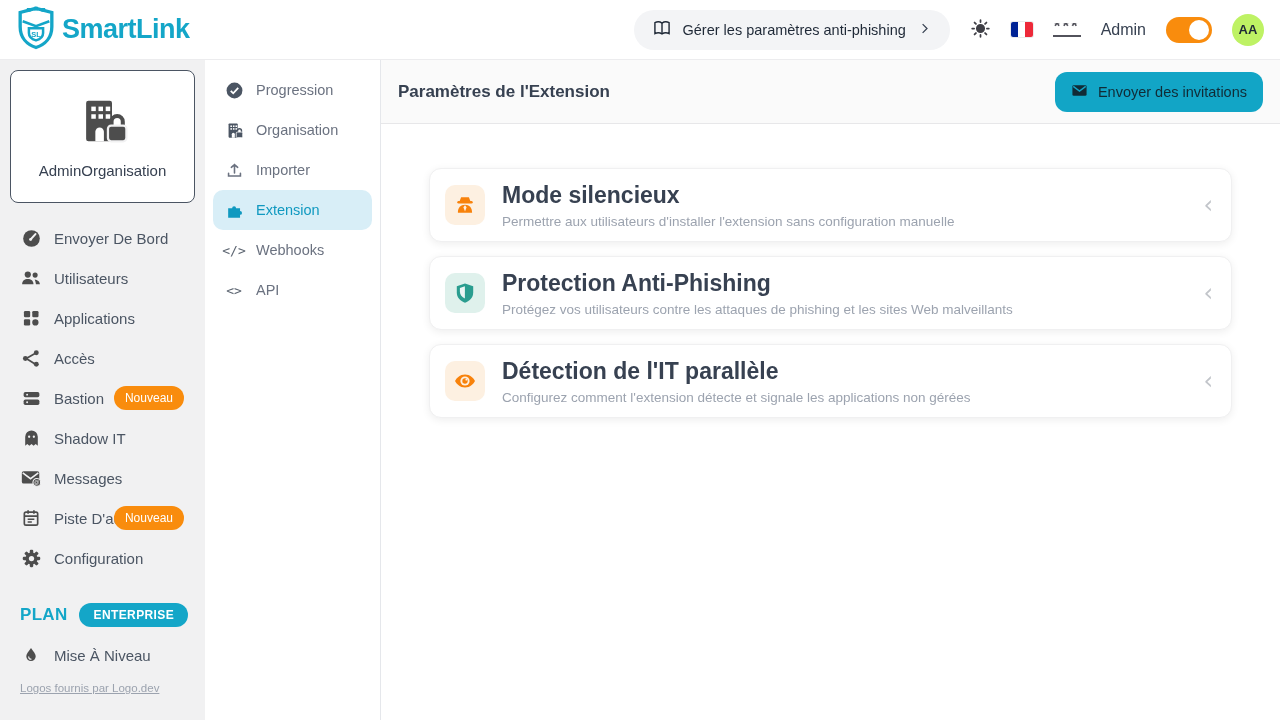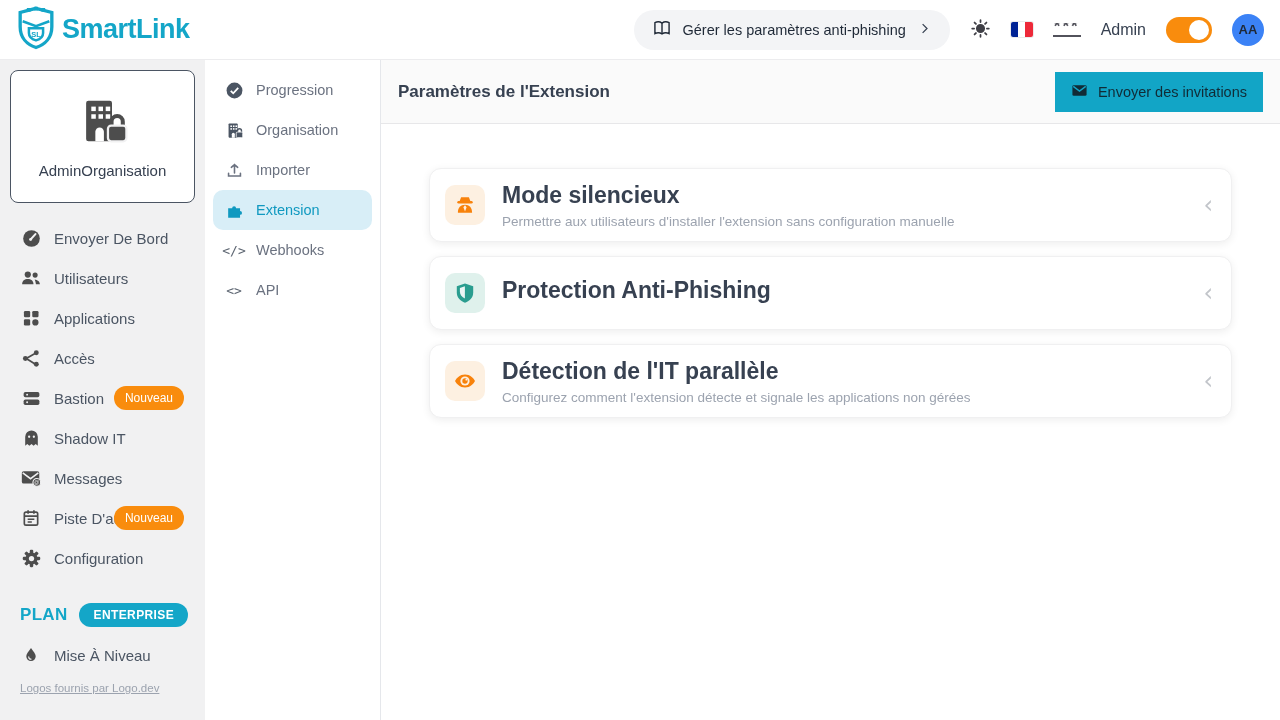--- a/index.html
+++ b/index.html
@@ -24,21 +24,21 @@
   .flag i { flex:1; }
   .flag .b { background:#002395; } .flag .w { background:#fff; } .flag .r { background:#ed2939; }
   .dots-icon { font-size:17px; font-weight:bold; color:#52525b; letter-spacing:2px;
                line-height:8px; border-bottom:2px solid #52525b; padding:0 1px 4px 1px;
                display:inline-block; height:14px; overflow:hidden; }
   .admin-label { font-size:16px; color:#374151; }
   .toggle { width:46px; height:26px; border-radius:13px; background:#f98c0d;
             position:relative; cursor:pointer; border:none; }
   .toggle .knob { position:absolute; right:3px; top:3px; width:20px; height:20px;
                   border-radius:50%; background:#fff; }
-  .avatar { width:32px; height:32px; border-radius:50%; background:#3b82f6; color:#1f2937;
+  .avatar { width:32px; height:32px; border-radius:50%; background:#bef264; color:#1f2937;
             font-size:13px; font-weight:bold; display:flex; align-items:center;
             justify-content:center; cursor:pointer; }
 
   
   .body { flex:1; display:flex; min-height:0; }
 
   
   .sidebar { width:205px; flex:0 0 205px; background:#f1f1f2; padding:10px;
              position:relative; }
   .org-card { background:#fff; border:1px solid #4b5563; border-radius:8px; height:133px;
@@ -70,21 +70,21 @@
                      justify-content:center; color:#5b6470; }
   .subnav-item.selected { background:#d8eef7; color:#1099c0; }
   .subnav-item.selected .ic { color:#1099c0; }
   .code-glyph { font-family:"DejaVu Sans Mono", monospace; font-size:13px; color:#6b7280; }
 
   
   .main { flex:1; display:flex; flex-direction:column; min-width:0; background:#fff; }
   .main-header { flex:0 0 64px; height:64px; background:#fafafa; border-bottom:1px solid #e7e7e9;
                  display:flex; align-items:center; justify-content:space-between; padding:0 17px; }
   .main-title { font-size:17px; font-weight:bold; color:#374151; }
-  .invite-btn { background:#12a5c6; color:#112b36; border:none; border-radius:0; height:40px;
+  .invite-btn { background:#12a5c6; color:#112b36; border:none; border-radius:12px; height:40px;
                 padding:0 16px; font-size:14.5px; font-weight:500; display:flex; align-items:center;
                 gap:10px; cursor:pointer; font-family:inherit; }
   .content { flex:1; padding:44px 48px 0 48px; }
   .card { height:74px; background:#fff; border:1px solid #f0f0f1; border-radius:12px;
           box-shadow:0 2px 8px rgba(0,0,0,.07); display:flex; align-items:center;
           padding:0 18px 0 15px; margin-bottom:14px; cursor:pointer; }
   .card-icon { width:40px; height:40px; border-radius:10px; display:flex; align-items:center;
                justify-content:center; margin-right:17px; flex:0 0 40px; }
   .card-icon.orange { background:#fdf0e1; color:#f8820b; }
   .card-icon.mint   { background:#dff1ec; color:#2a9d8f; }
@@ -411,20 +411,21 @@
 
         <div class="card">
           <div class="card-icon mint">
             <svg width="24" height="24" viewBox="0 0 24 24">
               <path d="M12 2.4l8.2 2.9v6.3c0 5-3.3 8.5-8.2 10.1-4.9-1.6-8.2-5.1-8.2-10.1V5.3z" fill="currentColor"></path>
               <path d="M11.9 5.2v12.2c-3-1.3-5-3.8-5-7.2V7z" fill="#fff" opacity="0.9"></path>
             </svg>
           </div>
           <div class="card-text">
             <div class="card-title">Protection Anti-Phishing</div>
+            <div class="card-desc">Protégez vos utilisateurs contre les attaques de phishing et les sites Web malveillants</div>
           </div>
           <span class="card-chevron">‹</span>
         </div>
 
         <div class="card">
           <div class="card-icon orange">
             <svg width="24" height="24" viewBox="0 0 24 24">
               <path d="M12 5.5C7 5.5 3.3 9.2 2 12c1.3 2.8 5 6.5 10 6.5S20.7 14.8 22 12c-1.3-2.8-5-6.5-10-6.5z" fill="currentColor"></path>
               <circle cx="12" cy="12" r="4.6" fill="#fdf0e1"></circle>
               <circle cx="12" cy="12" r="2.7" fill="currentColor"></circle>

